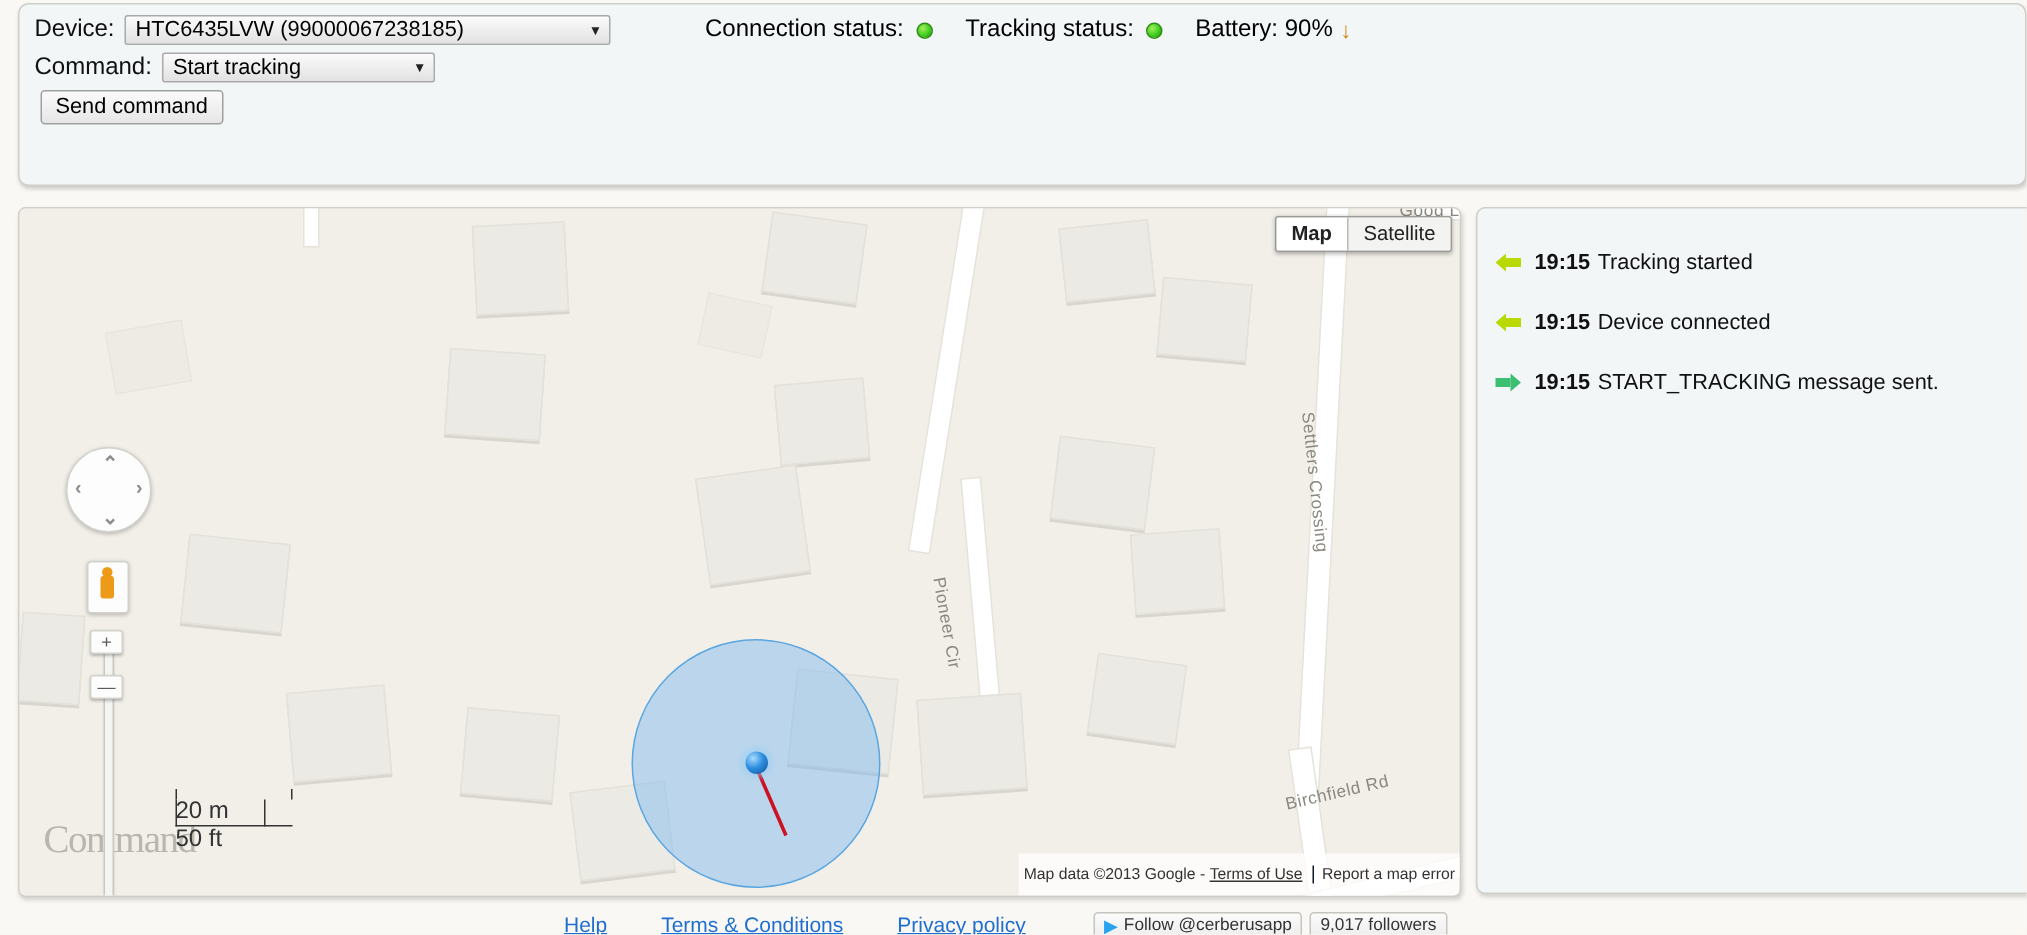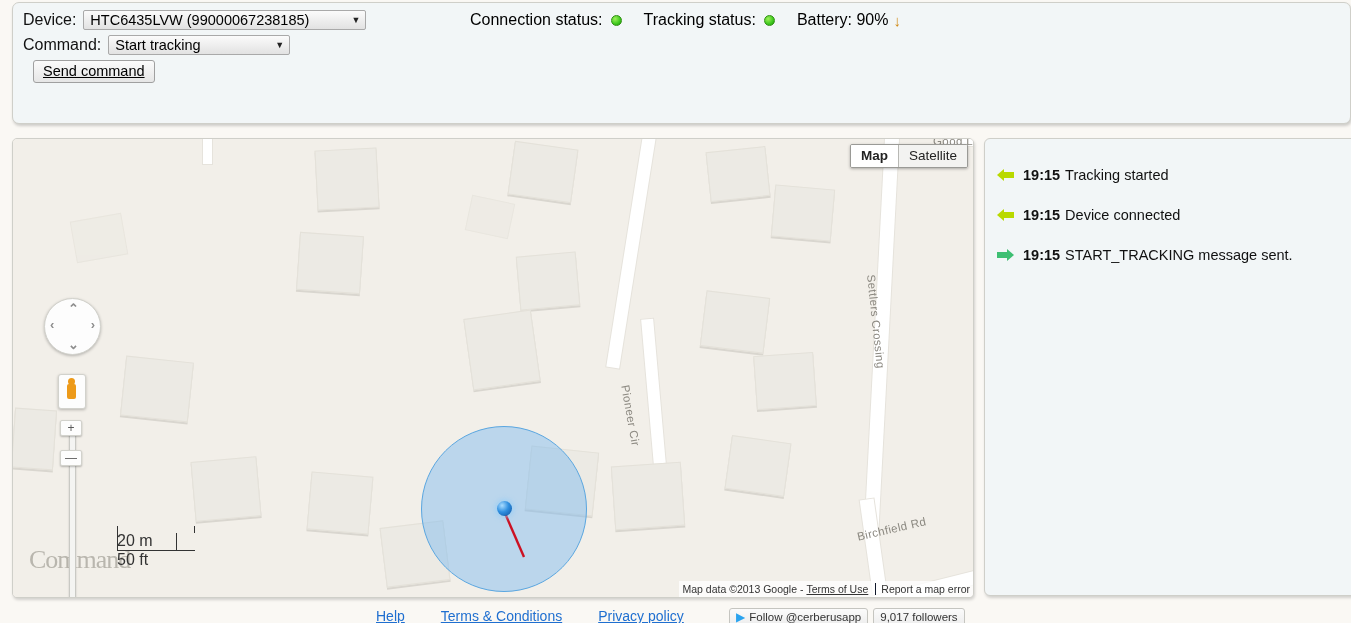--- a/index.html
+++ b/index.html
@@ -17,35 +17,35 @@
     width: 1339px; height: 122px;
     background: #f2f6f7;
     border: 1px solid #cfcfc9;
     border-radius: 7px;
     box-sizing: border-box;
     box-shadow: 1px 2px 3px rgba(0,0,0,0.18);
   }
   .form-row { position: absolute; display: flex; align-items: center; }
   .row-device { left: 10px; top: 7px; }
   .row-command { left: 10px; top: 32px; align-items: center; }
-  .row-send { left: 20px; top: 57px; text-decoration: underline; }
+  .row-send { left: 14px; top: 57px; }
   .field-label {
     font-size: 16px; color: #111; margin-right: 7px;
     white-space: nowrap;
   }
   .select-box {
     display: inline-flex; align-items: center; justify-content: space-between;
     background: linear-gradient(#fbfbfb, #e2e2e2);
     border: 1px solid #a9a9a9;
     border-radius: 2px;
     font-size: 14.5px; color: #000;
     padding: 1px 5px 2px 6px;
     height: 20px; box-sizing: border-box;
   }
-  .select-device { width: 283px; }
+  .select-device { width: 324px; }
   .select-command { width: 182px; }
   .select-caret { font-size: 9px; color: #222; margin-left: 8px; }
   .send-btn {
     background: linear-gradient(#fbfbfb, #e6e6e6);
     border: 1px solid #a0a0a0;
     border-radius: 3px;
     font-size: 14.5px; color: #000;
     padding: 2px 9px 3px 9px;
     font-family: "Liberation Sans", sans-serif;
     cursor: pointer;
@@ -165,21 +165,21 @@
   .scale-tick { position: absolute; width: 1px; background: #333; }
   .gwatermark {
     position: absolute; left: 16px; bottom: 22px;
     font-family: "Liberation Serif", serif; font-size: 26px;
     color: #b9b6ae; letter-spacing: -1px;
   }
   .map-attrib {
     position: absolute; right: 0; bottom: 0;
     display: flex; align-items: center;
     background: rgba(255,255,255,0.75);
-    font-size: 10.5px; color: #333; padding: 2px 3px;
+    font-size: 10.5px; color: #333; padding: 8px 3px;
   }
   .map-attrib a { color: #333; text-decoration: underline; margin: 0 3px; }
   .attrib-report {
     border-left: 1px solid #0f172a; margin-left: 4px; padding-left: 5px;
     font-weight: normal; cursor: pointer;
   }
 
   
   .log-panel {
     position: absolute; left: 984px; top: 138px;

